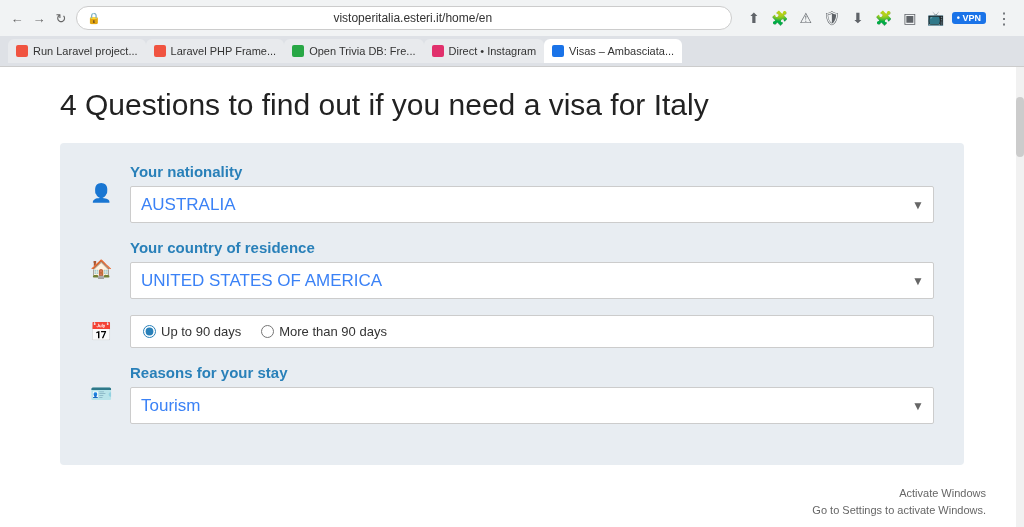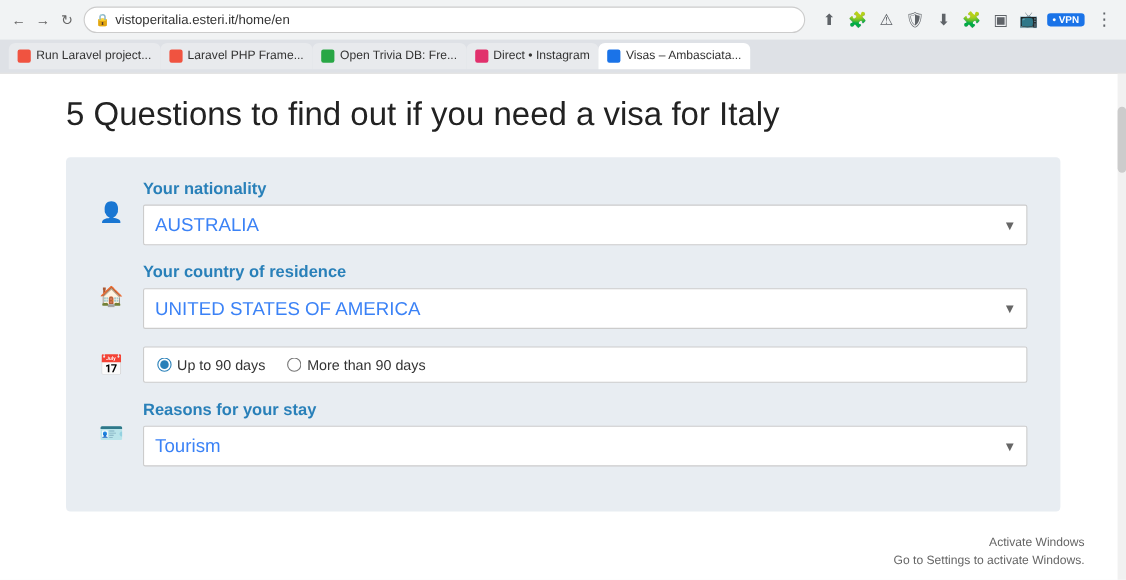--- a/index.html
+++ b/index.html
@@ -56,21 +56,21 @@
       background: #fff;
       border: 1px solid #ccc;
       border-radius: 12px;
       padding: 2px 10px;
       height: 24px;
       font-size: 12px;
       color: #333;
       gap: 4px;
     }
     .lock-icon { color: #5f6368; font-size: 11px; }
-    .address-text { flex: 1; font-size: 12px; color: #333; }
+    .address-text { flex: 1; font-size: 12px; color: #333; text-align: center; }
     .toolbar-icons {
       display: flex;
       align-items: center;
       gap: 6px;
       margin-left: 6px;
     }
     .toolbar-icon {
       width: 20px;
       height: 20px;
       display: flex;
@@ -350,21 +350,21 @@
     </div>
     <div class="tab active">
       <div class="tab-favicon visa"></div>
       <span>Visas – Ambasciata...</span>
     </div>
   </div>
 </div>
 
 <div class="page-wrapper">
   <div class="page-content">
-    <h1 class="page-title">5 Questions to find out if you need a visa for Italy</h1>
+    <h1 class="page-title">4 Questions to find out if you need a visa for Italy</h1>
 
     <div class="form-panel">
 
       <div class="form-row">
         <div class="row-icon">👤</div>
         <div class="row-content">
           <div class="row-label">Your nationality</div>
           <div class="select-wrapper">
             <select class="form-select">
               <option value="AUSTRALIA" selected="">AUSTRALIA</option>

